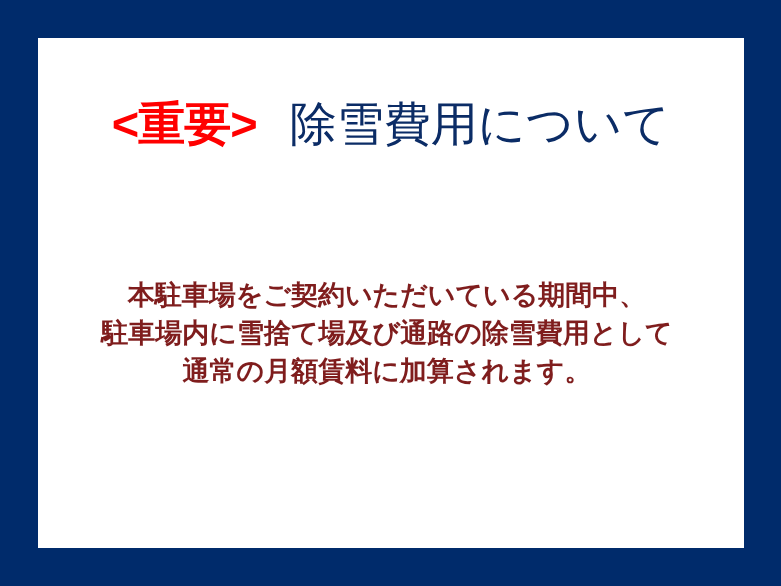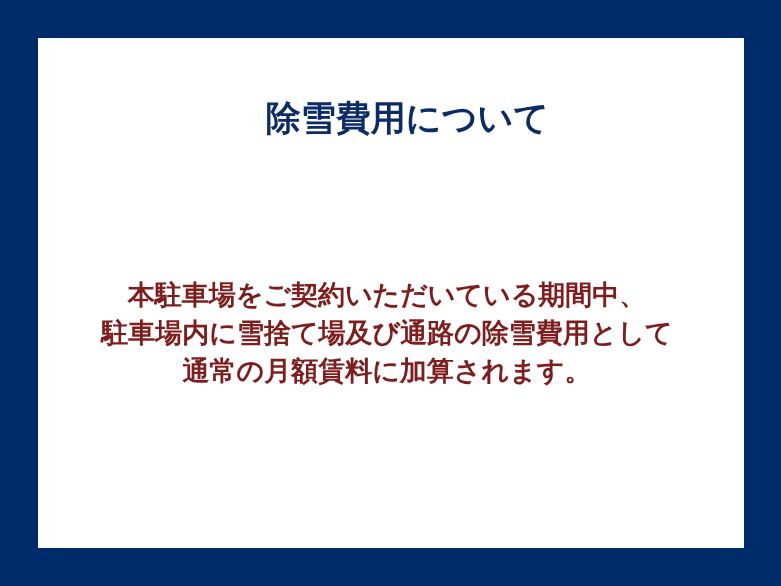--- a/index.html
+++ b/index.html
@@ -48,22 +48,22 @@
   .title-important {
     color: #FF0000;
     font-size: 47px;
     font-weight: bold;
     letter-spacing: -1px;
     line-height: 1;
   }
 
   .title-main {
     color: #0B2C66;
-    font-size: 35px;
-    font-weight: bold;
+    font-size: 47px;
+    font-weight: normal;
     line-height: 1;
     margin-left: 33px;
     letter-spacing: 0px;
   }
 
   
   .subtitle {
     position: absolute;
     left: 0;
     right: 0;
@@ -99,20 +99,21 @@
     -webkit-box-decoration-break: clone;
   }
 </style>
 </head>
 <body>
 
 <div class="notice-frame">
   <div class="notice-panel">
 
     <div class="title-row">
+      <span class="title-important">&lt;重要&gt;</span>
       <span class="title-main">除雪費用について</span>
     </div>
 
 
     <div class="body-block">
 
       <span class="body-line">
         <span>本駐車場をご契約いただいている期間中、</span>
       </span>
 

